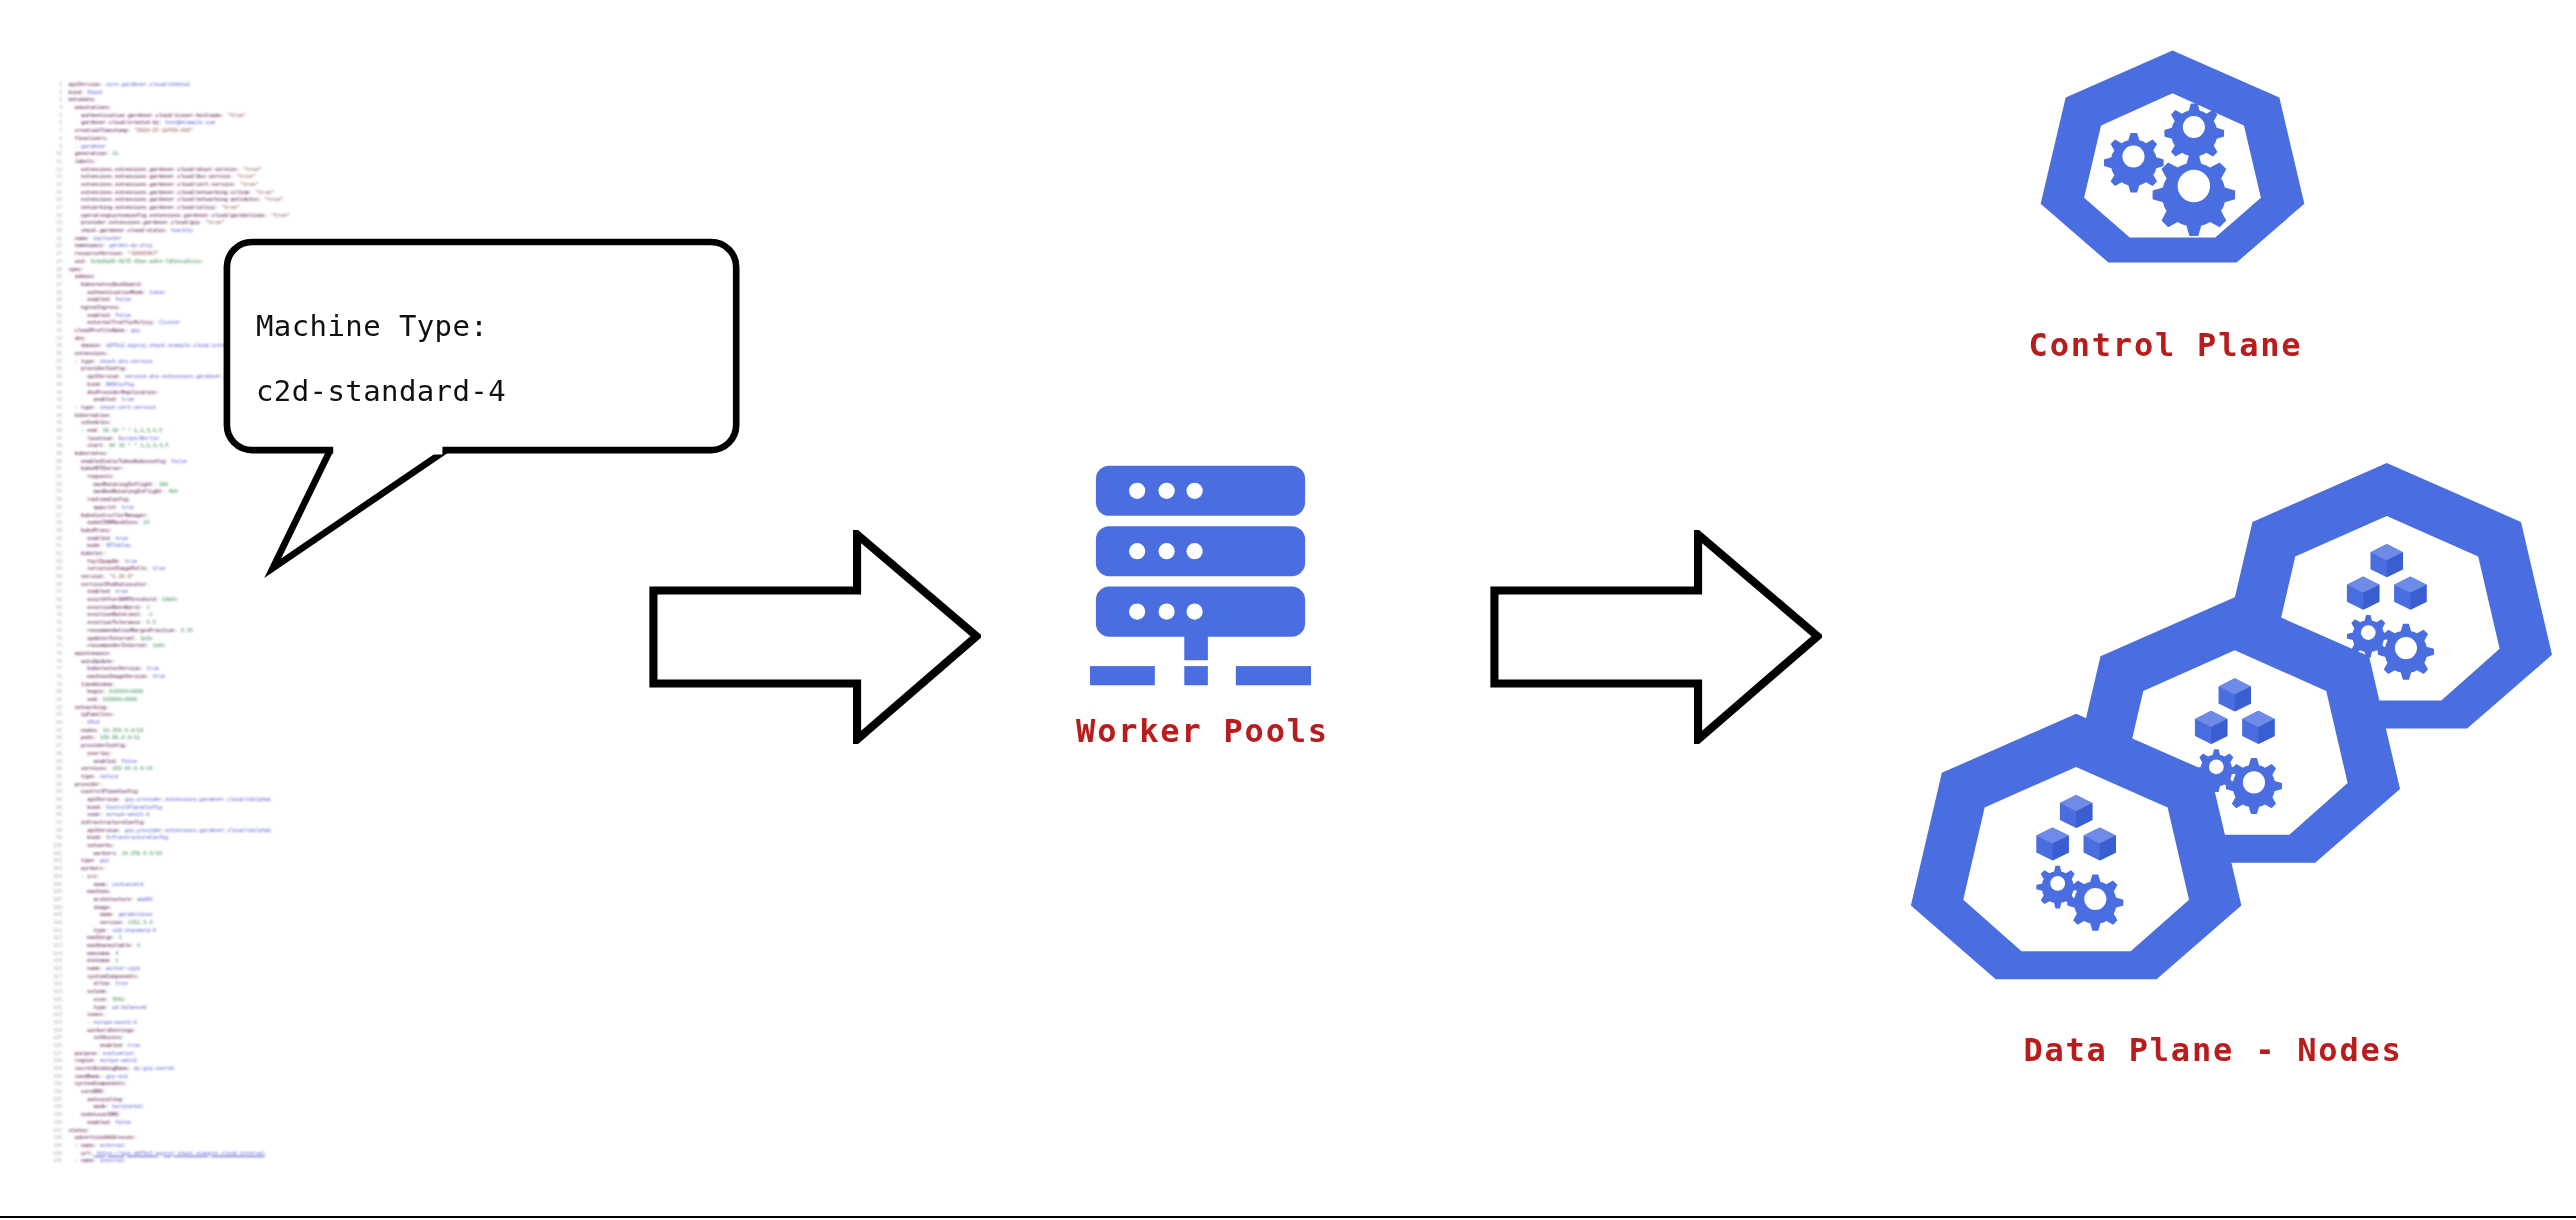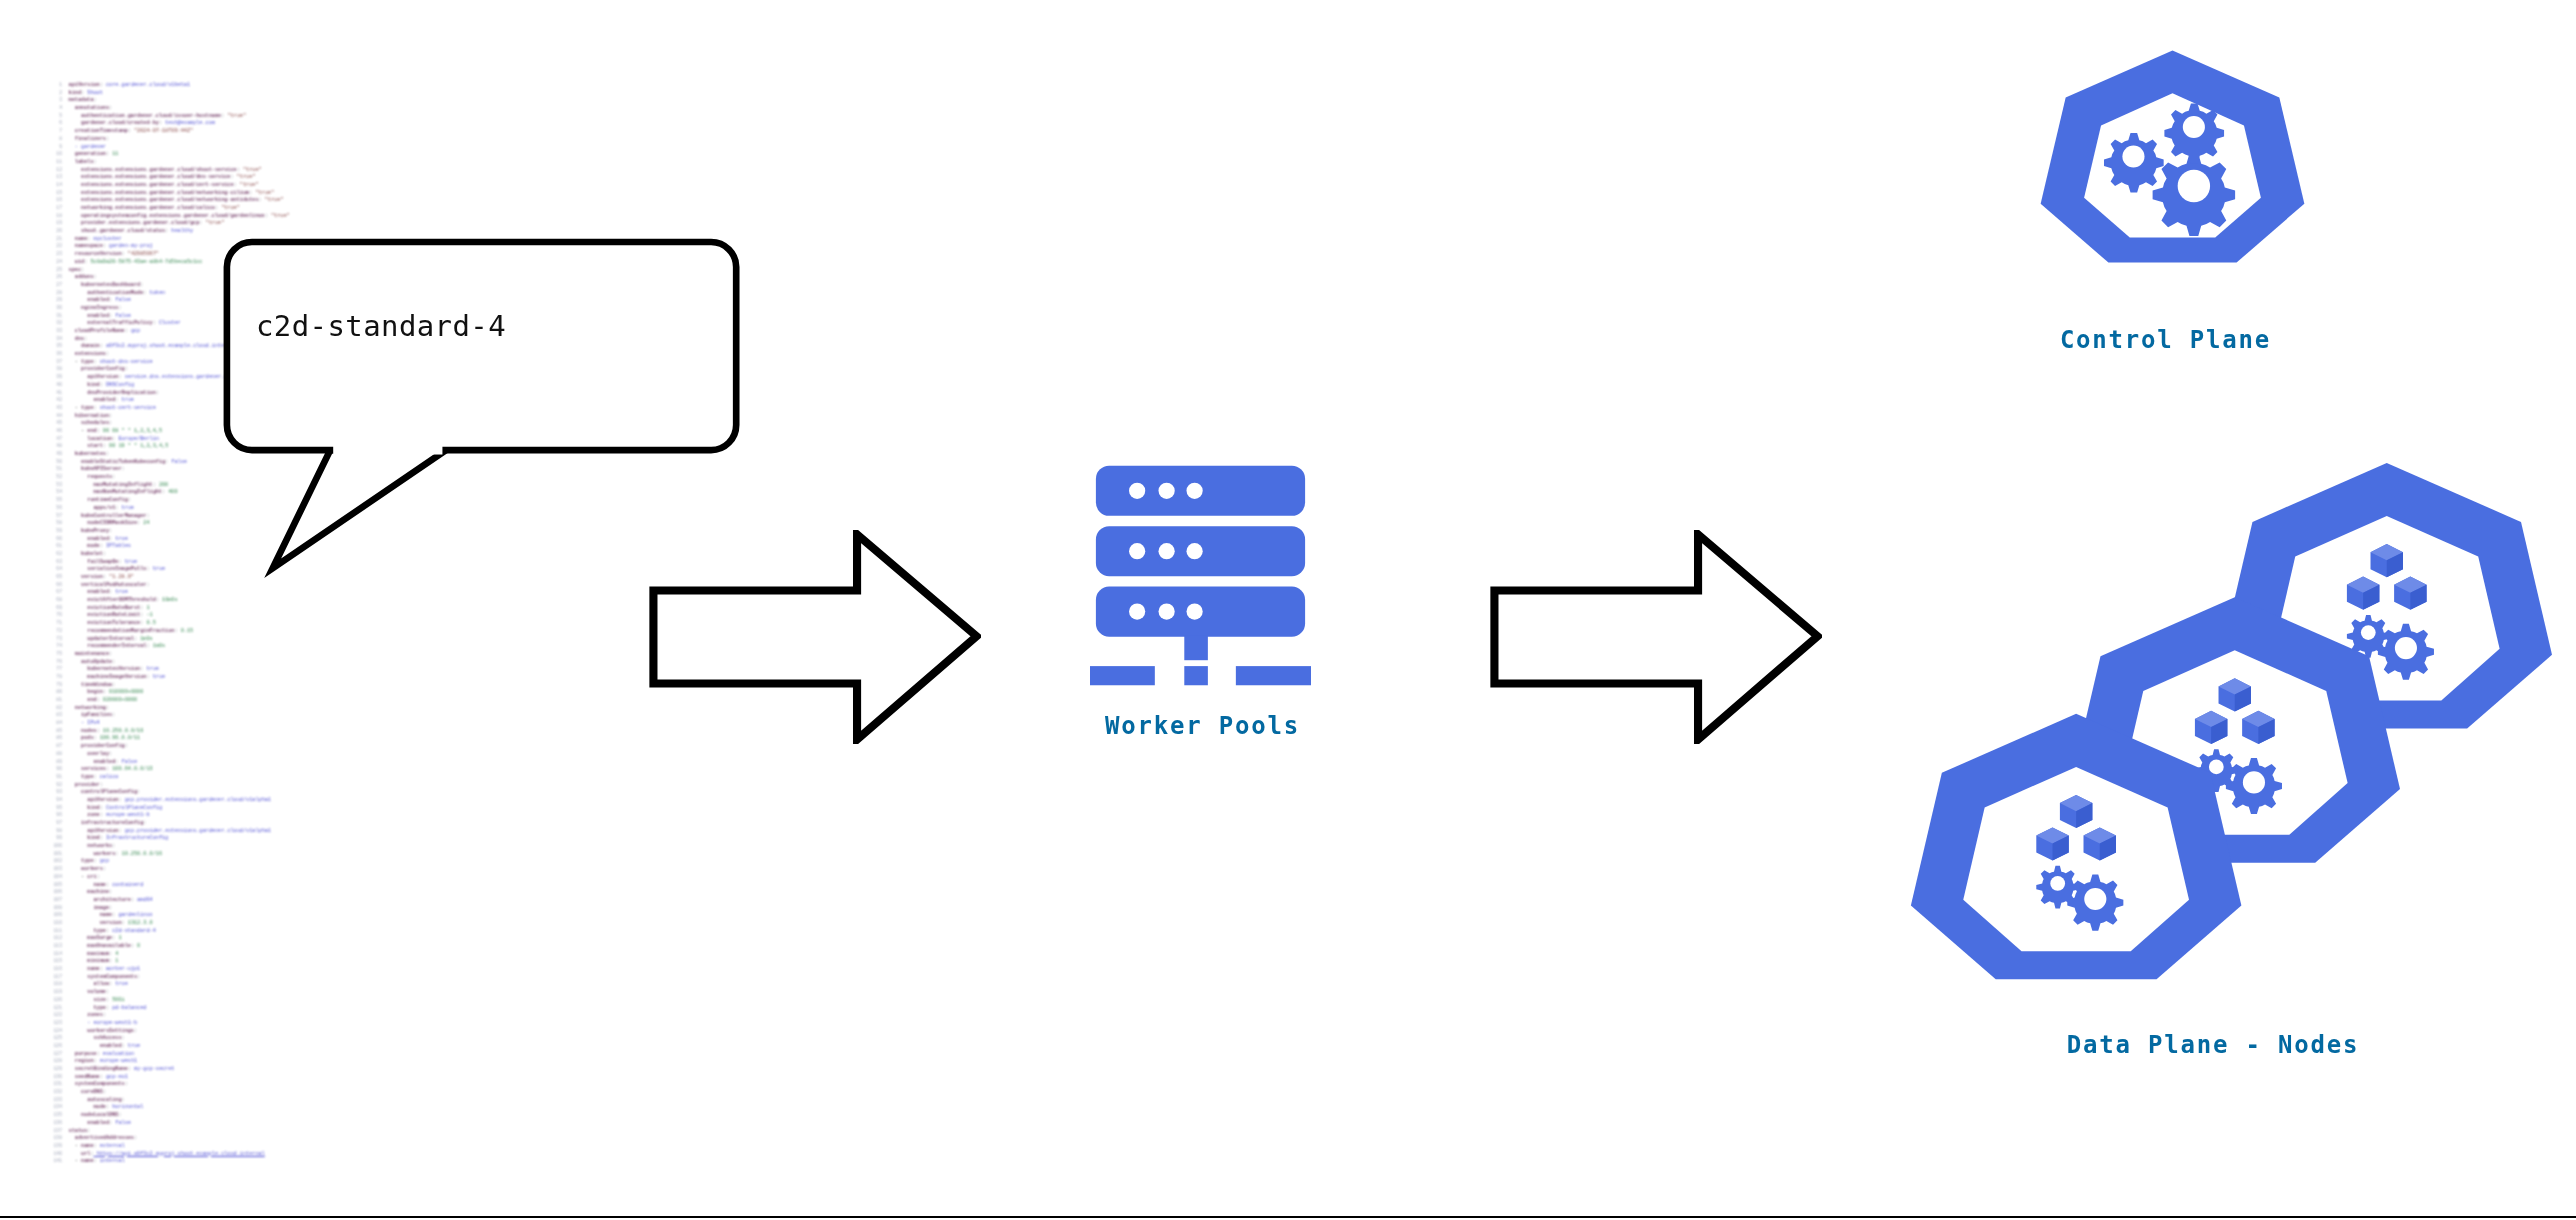--- a/index.html
+++ b/index.html
@@ -77,22 +77,22 @@
   }
 
   
   .arrow-shape { position: absolute; }
 
   
   .node-label {
     position: absolute;
     font-family: "DejaVu Sans Mono", "Liberation Mono", monospace;
     font-weight: bold;
-    font-size: 24px;
-    color: #0369a1;
+    font-size: 32px;
+    color: #b91c1c;
     letter-spacing: 1.8px;
     white-space: nowrap;
     text-align: center;
   }
 
   .icon-wrap { position: absolute; }
 
   
   #worker-pool-icon {
     position: absolute;
@@ -122,20 +122,21 @@
   <div id="speech-bubble-group">
     <svg width="620" height="347" viewBox="0 0 840 470">
 
       <path d="M 70 450 L 305 290 L 148 290 Z" fill="#ffffff" stroke="#000000" stroke-width="9" stroke-linejoin="miter"></path>
 
       <rect x="8" y="8" width="690" height="282" rx="34" ry="34" fill="#ffffff" stroke="#000000" stroke-width="9"></rect>
 
       <rect x="152" y="282" width="148" height="14" fill="#ffffff"></rect>
     </svg>
     <div id="bubble-text">
+      <div>Machine Type:</div>
       <div>c2d-standard-4</div>
     </div>
   </div>
 
   <div class="arrow-shape" style="left:649px; top:530px; width:332px; height:214px;">
     <svg width="332" height="214" viewBox="0 0 450 290">
       <path d="M 6 82 L 282 82 L 282 6 L 444 144 L 282 284 L 282 208 L 6 208 Z" fill="#ffffff" stroke="#000000" stroke-width="11" stroke-linejoin="miter"></path>
     </svg>
   </div>
 

